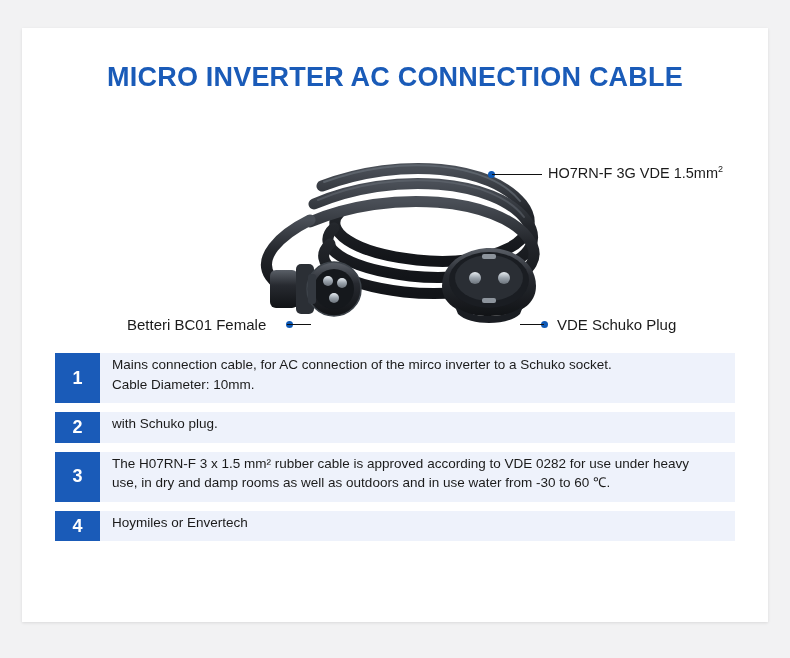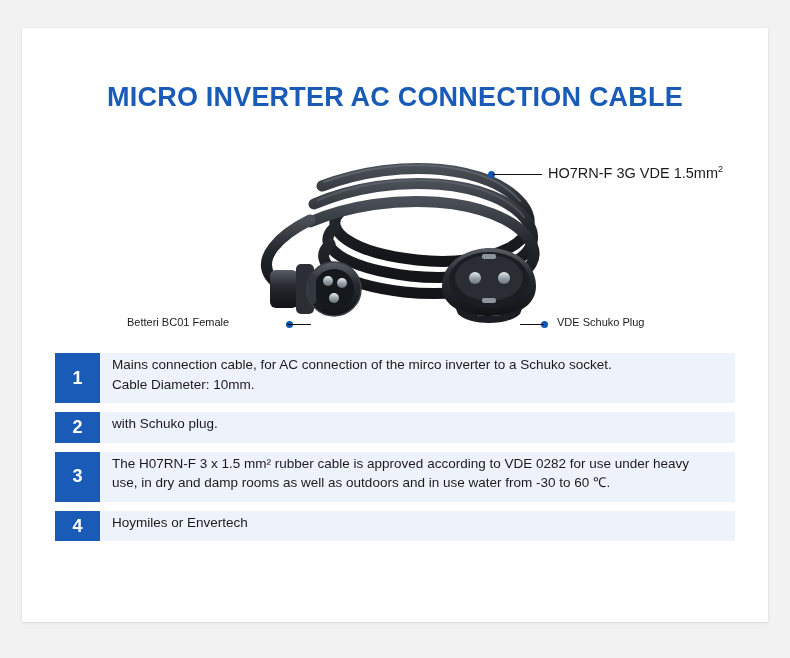--- a/index.html
+++ b/index.html
@@ -25,39 +25,38 @@
   .title {
     position: absolute;
     left: 0;
     top: 34px;
     width: 746px;
     text-align: center;
     color: #1a5bb8;
     font-size: 27px;
     font-weight: bold;
     letter-spacing: 0.2px;
-    margin-top: 20px;
   }
 
   
   .product-area {
     position: absolute;
     left: 0;
     top: 80px;
     width: 746px;
     height: 240px;
   }
   .product-svg {
     position: absolute;
     left: 0;
     top: 0;
   }
   .callout {
     position: absolute;
-    font-size: 11px;
+    font-size: 15px;
     color: #1b1b1b;
     white-space: nowrap;
   }
   .callout.sup {
     font-size: 14.5px;
   }
   .callout sup {
     font-size: 9px;
     vertical-align: super;
   }

